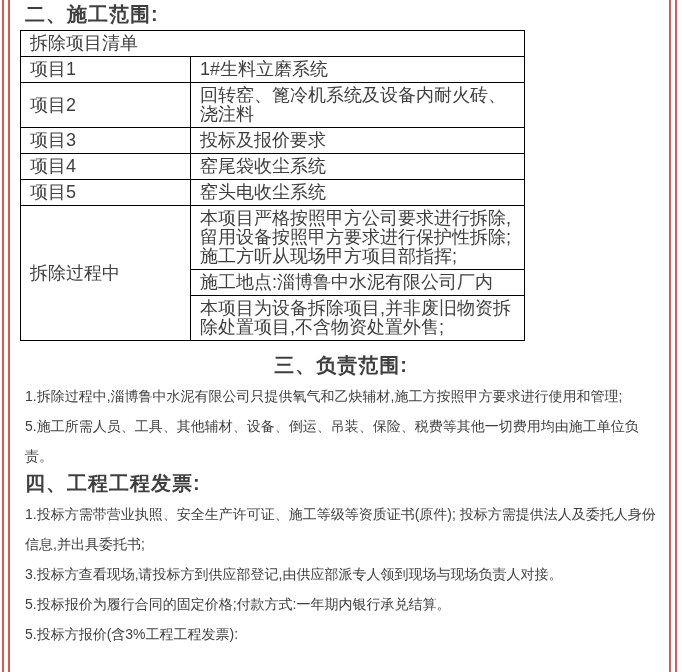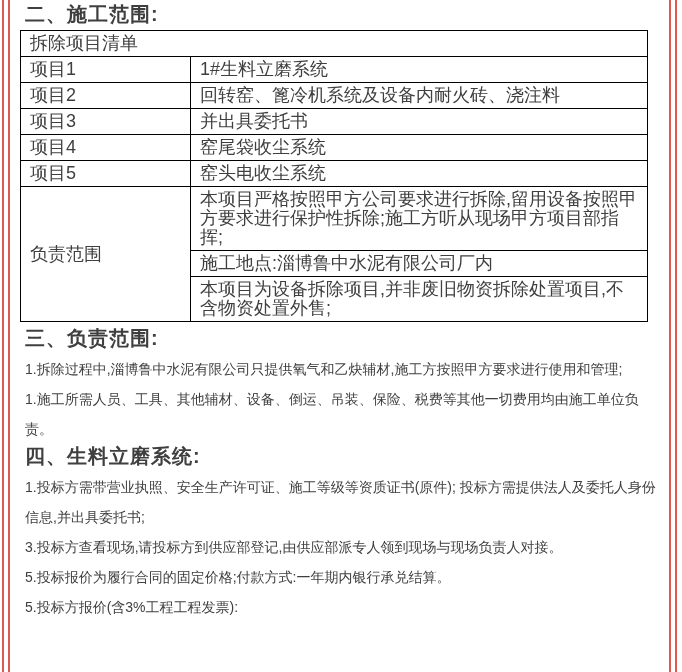--- a/index.html
+++ b/index.html
@@ -27,25 +27,25 @@
     border-right:2px solid var(--accent);
     padding:2px 12px 4px 10px;
   }
   h2.sec-heading{
     font-size:20px;
     line-height:24px;
     font-weight:bold;
     margin:0 0 4px 5px;
     letter-spacing:1px;
   }
-  h2.sec-heading.gap-top{margin-top:4px;}
+  h2.sec-heading.gap-top{margin-top:12px;text-align:center;}
   table.demo-table{
     border-collapse:collapse;
     table-layout:fixed;
-    width:628px;
+    width:505px;
     margin:1px 0 0 0;
   }
   table.demo-table col.c1{width:170px;}
   table.demo-table td{
     border:1px solid var(--line);
     font-size:18px;
     line-height:19px;
     padding:3px 9px;
     vertical-align:middle;
     overflow:hidden;
@@ -81,51 +81,51 @@
         <tr>
           <td>项目1</td>
           <td>1#生料立磨系统</td>
         </tr>
         <tr>
           <td>项目2</td>
           <td>回转窑、篦冷机系统及设备内耐火砖、浇注料</td>
         </tr>
         <tr>
           <td>项目3</td>
-          <td>并出具委托书</td>
+          <td>投标及报价要求</td>
         </tr>
         <tr>
           <td>项目4</td>
           <td>窑尾袋收尘系统</td>
         </tr>
         <tr>
           <td>项目5</td>
           <td>窑头电收尘系统</td>
         </tr>
         <tr>
-          <td rowspan="3" class="remarks-label">负责范围</td>
+          <td rowspan="3" class="remarks-label">拆除过程中</td>
           <td>本项目严格按照甲方公司要求进行拆除,留用设备按照甲方要求进行保护性拆除;施工方听从现场甲方项目部指挥;</td>
         </tr>
         <tr>
           <td>施工地点:淄博鲁中水泥有限公司厂内</td>
         </tr>
         <tr>
           <td>本项目为设备拆除项目,并非废旧物资拆除处置项目,不含物资处置外售;</td>
         </tr>
       </tbody>
     </table>
 
     <div class="body-text">
       <h2 class="sec-heading gap-top">三、负责范围:</h2>
       <p>1.拆除过程中,淄博鲁中水泥有限公司只提供氧气和乙炔辅材,施工方按照甲方要求进行使用和管理;</p>
-      <p>1.施工所需人员、工具、其他辅材、设备、倒运、吊装、保险、税费等其他一切费用均由施工单位负责。</p>
+      <p>5.施工所需人员、工具、其他辅材、设备、倒运、吊装、保险、税费等其他一切费用均由施工单位负责。</p>
     </div>
 
     <div class="body-text">
-      <h2 class="sec-heading">四、生料立磨系统:</h2>
+      <h2 class="sec-heading">四、工程工程发票:</h2>
       <p>1.投标方需带营业执照、安全生产许可证、施工等级等资质证书(原件); 投标方需提供法人及委托人身份信息,并出具委托书;</p>
       <p>3.投标方查看现场,请投标方到供应部登记,由供应部派专人领到现场与现场负责人对接。</p>
       <p>5.投标报价为履行合同的固定价格;付款方式:一年期内银行承兑结算。</p>
       <p>5.投标方报价(含3%工程工程发票):</p>
     </div>
 
   </div>
 </div>
 
 </body></html>

